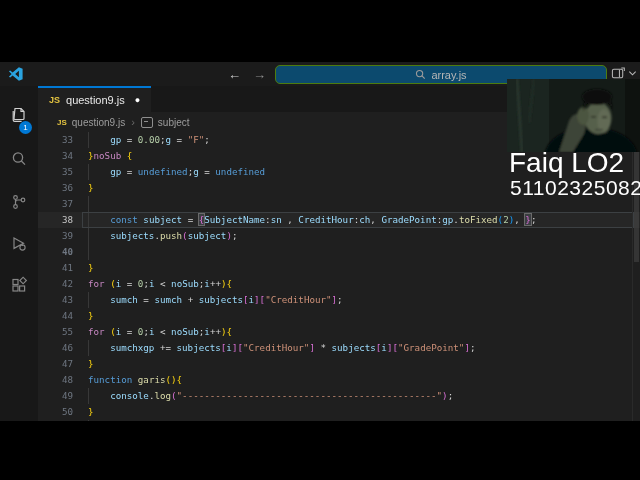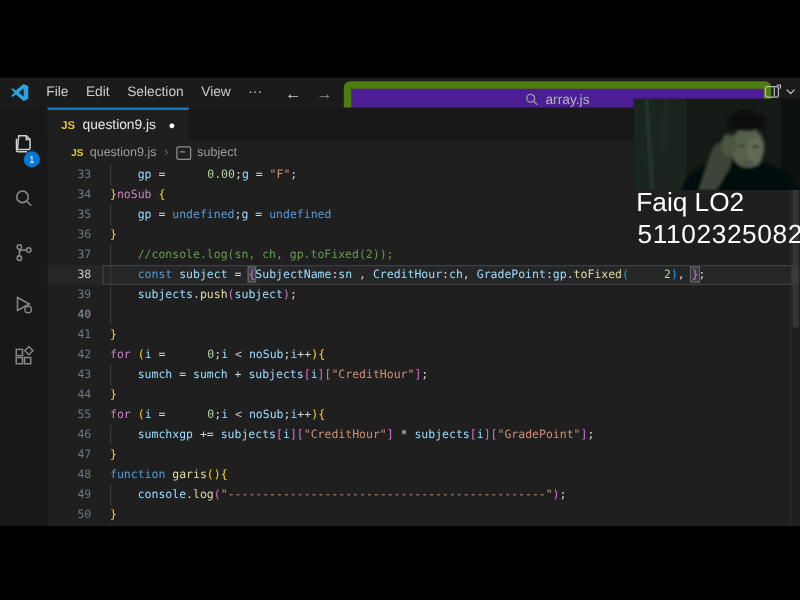--- a/index.html
+++ b/index.html
@@ -13,22 +13,22 @@
   #app{position:absolute;left:0;top:62px;width:640px;height:359px;background:#1f1f1f;overflow:hidden;}
 
   
   #titlebar{position:absolute;left:0;top:0;width:640px;height:24px;background:#1b1b1b;}
   #vscode-logo{position:absolute;left:8px;top:4px;width:16px;height:16px;}
   .menus{position:absolute;left:30px;top:0;height:24px;display:flex;align-items:center;}
   .menu-item{color:#cccccc;font-size:11px;padding:0 7px;line-height:24px;}
   .nav-arrows{position:absolute;left:222px;top:0;height:24px;display:flex;align-items:center;}
   .nav-arrow{font-size:13px;padding:0 6px;}
   #back-arrow{color:#cfcfcf;} #fwd-arrow{color:#8f8f8f;}
-  #searchbox{position:absolute;left:275px;top:3px;width:330px;height:17px;background:#4c1d95;
-             border:6px solid #4d7c0f;border-radius:5px;display:flex;align-items:center;justify-content:center;gap:5px;}
+  #searchbox{position:absolute;left:275px;top:3px;width:330px;height:17px;background:#0c4a6e;
+             border:1px solid #4d7c0f;border-radius:5px;display:flex;align-items:center;justify-content:center;gap:5px;}
   #searchbox .stext{color:#b6b6b6;font-size:11px;}
   #tb-right{position:absolute;right:3px;top:4px;display:flex;align-items:center;gap:2px;}
 
   
   #activitybar{position:absolute;left:0;top:24px;width:38px;bottom:0;background:#181818;}
   .ab-icon{position:absolute;left:10px;width:18px;height:18px;}
   #ab-badge{position:absolute;left:19px;top:35px;width:13px;height:13px;border-radius:50%;
             background:#0078d4;color:#fff;font-size:8px;line-height:13px;text-align:center;z-index:2;}
 
   
@@ -53,53 +53,46 @@
   .crow{position:absolute;left:0;right:0;height:16px;font-family:"DejaVu Sans Mono",monospace;font-size:9.2px;line-height:16px;}
   .ln{position:absolute;left:0;top:0;width:35px;text-align:right;color:#6e7681;}
   .ln.cur{color:#c6c6c6;}
   .codetext{position:absolute;left:50px;top:0;white-space:pre;}
   .guide{position:absolute;left:50px;top:0;bottom:0;width:1px;background:#383838;}
   .crow.current{background:rgba(255,255,255,0.03);}
   .crow.current::after{content:"";position:absolute;left:44px;right:6px;top:0;bottom:0;
                        border:1px solid #3c4043;pointer-events:none;}
   .tk-pln{color:#d4d4d4;} .tk-pun{color:#d4d4d4;}
   .tk-kw{color:#569cd6;} .tk-ctrl{color:#c586c0;} .tk-var{color:#9cdcfe;}
-  .tk-num{color:#b5cea8;margin-left:28px;} .tk-str{color:#ce9178;} .tk-cmt{color:#6a9955;}
+  .tk-num{color:#b5cea8;} .tk-str{color:#ce9178;} .tk-cmt{color:#6a9955;}
   .tk-fn{color:#dcdcaa;} .tk-b1{color:#ffd710;} .tk-b2{color:#da70d6;} .tk-b3{color:#179fff;}
   .tk-bm{color:#da70d6;background:#3a3d41;box-shadow:0 0 0 1px #6a6a6a;}
   #scroll-thumb{position:absolute;right:1px;top:0;width:5px;height:130px;background:rgba(121,121,121,0.25);}
   #scroll-track{position:absolute;right:0;top:0;bottom:0;width:7px;border-left:1px solid #2a2a2a;}
 
   
   #webcam{position:absolute;left:507px;top:79px;width:133px;height:73px;z-index:50;overflow:hidden;background:#141b17;}
-  #cam-name{position:absolute;left:509px;top:150px;z-index:50;color:#fff;font-size:21px;line-height:25px;}
+  #cam-name{position:absolute;left:509px;top:150px;z-index:50;color:#fff;font-size:28px;line-height:25px;}
   #cam-id{position:absolute;left:510px;top:175px;z-index:50;color:#fff;font-size:21px;line-height:25px;letter-spacing:0.5px;}
 
   svg{display:block;}
 </style>
 </head>
 <body>
 
 <div class="letterbox" id="bar-top"></div>
 <div class="letterbox" id="bar-bottom"></div>
 
 <div id="app">
 
   <div id="titlebar">
     <div id="vscode-logo">
       <svg width="16" height="16" viewBox="0 0 16 16">
         <path fill="#2aa3e0" fill-rule="evenodd" d="M10.9 1.2 L14.6 2.8 V13.2 L10.9 14.8 L4.6 9.6 L2.2 11.5 L0.9 10.8 L3.6 8 L0.9 5.2 L2.2 4.5 L4.6 6.4 Z M10.9 4.7 L7.2 8 L10.9 11.3 Z"></path>
       </svg>
-    </div>
-    <div class="menus">
-      <span class="menu-item">File</span>
-      <span class="menu-item">Edit</span>
-      <span class="menu-item">Selection</span>
-      <span class="menu-item">View</span>
-      <span class="menu-item">···</span>
     </div>
     <div class="nav-arrows">
       <span class="nav-arrow" id="back-arrow">←</span>
       <span class="nav-arrow" id="fwd-arrow">→</span>
     </div>
     <div id="searchbox">
       <span>
         <svg width="11" height="11" viewBox="0 0 12 12">
             <circle cx="5" cy="5" r="3.4" fill="none" stroke="#9a9a9a" stroke-width="1.2"></circle>
             <line x1="7.6" y1="7.6" x2="10.6" y2="10.6" stroke="#9a9a9a" stroke-width="1.2"></line>
@@ -195,21 +188,20 @@
           <span class="guide"></span>
           <span class="codetext"><span class="tk-pln">    </span><span class="tk-var">gp</span><span class="tk-pun"> = </span><span class="tk-kw">undefined</span><span class="tk-pun">;</span><span class="tk-var">g</span><span class="tk-pun"> = </span><span class="tk-kw">undefined</span></span>
         </div>
         <div class="crow" style="top: 48px;">
           <span class="ln">36</span>
           <span class="codetext"><span class="tk-b1">}</span></span>
         </div>
         <div class="crow" style="top: 64px;">
           <span class="ln">37</span>
           <span class="guide"></span>
-          <span class="codetext"><span class="tk-pln">    </span><span class="tk-cmt">//console.log(sn, ch, gp.toFixed(2));</span></span>
         </div>
         <div class="crow current" style="top: 80px;">
           <span class="ln cur">38</span>
           <span class="guide"></span>
           <span class="codetext"><span class="tk-pln">    </span><span class="tk-kw">const</span><span class="tk-pln"> </span><span class="tk-var">subject</span><span class="tk-pun"> = </span><span class="tk-bm">{</span><span class="tk-var">SubjectName</span><span class="tk-pun">:</span><span class="tk-var">sn</span><span class="tk-pun"> , </span><span class="tk-var">CreditHour</span><span class="tk-pun">:</span><span class="tk-var">ch</span><span class="tk-pun">, </span><span class="tk-var">GradePoint</span><span class="tk-pun">:</span><span class="tk-var">gp</span><span class="tk-pun">.</span><span class="tk-fn">toFixed</span><span class="tk-b3">(</span><span class="tk-num">2</span><span class="tk-b3">)</span><span class="tk-pun">, </span><span class="tk-bm">}</span><span class="tk-pun">;</span></span>
         </div>
         <div class="crow" style="top: 96px;">
           <span class="ln">39</span>
           <span class="guide"></span>
           <span class="codetext"><span class="tk-pln">    </span><span class="tk-var">subjects</span><span class="tk-pun">.</span><span class="tk-fn">push</span><span class="tk-b2">(</span><span class="tk-var">subject</span><span class="tk-b2">)</span><span class="tk-pun">;</span></span>

